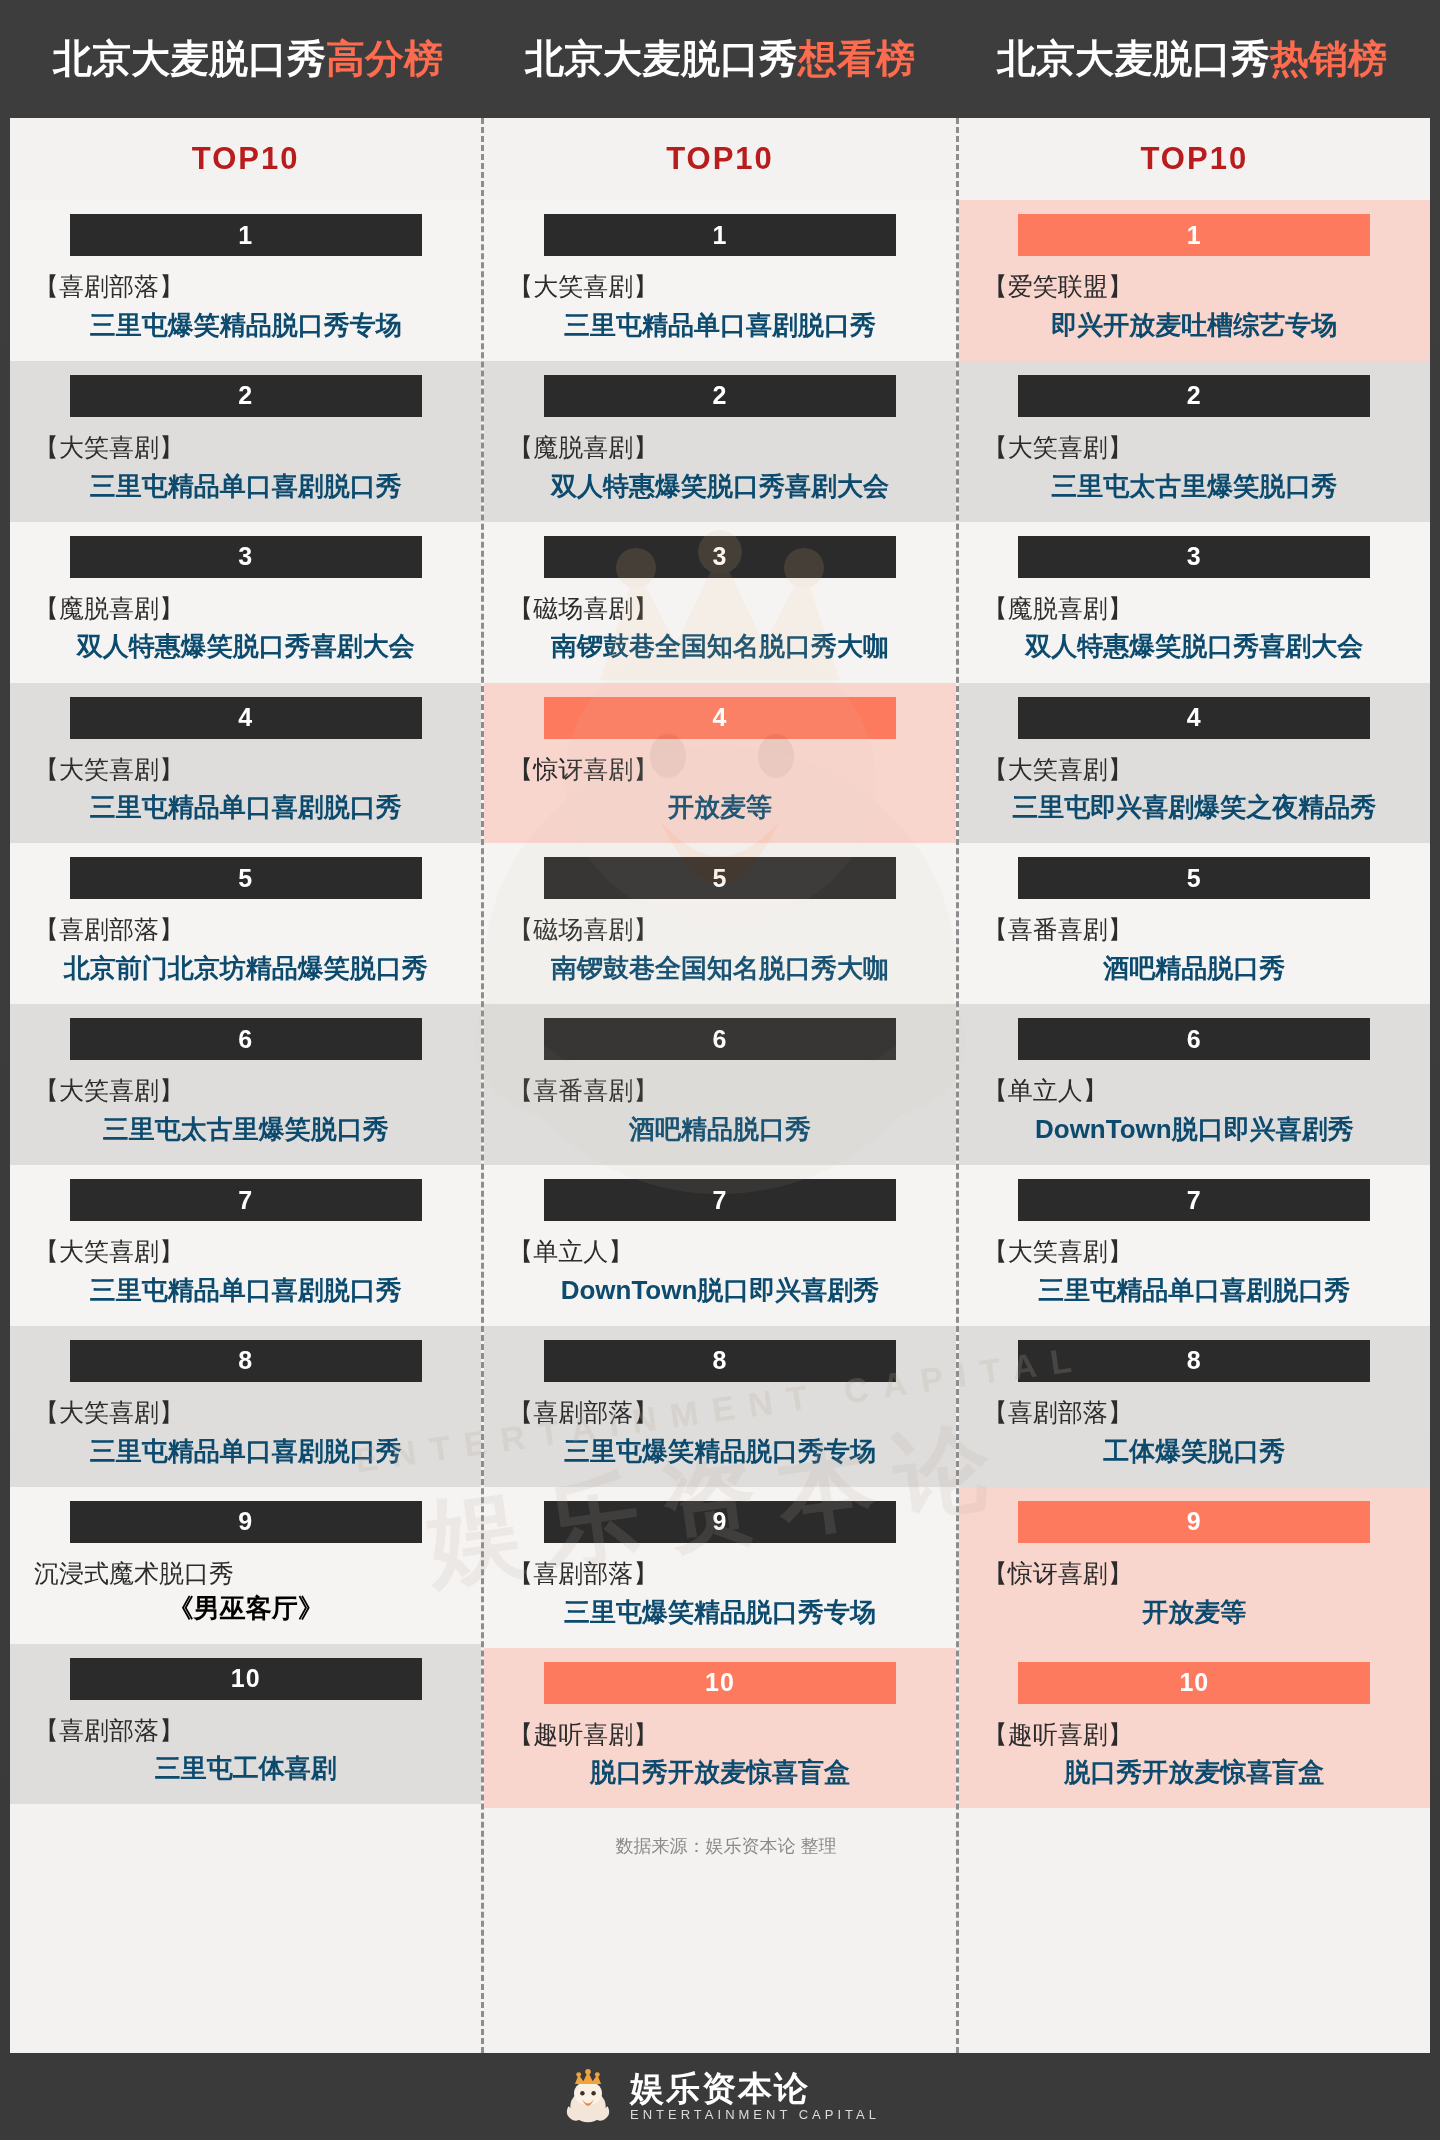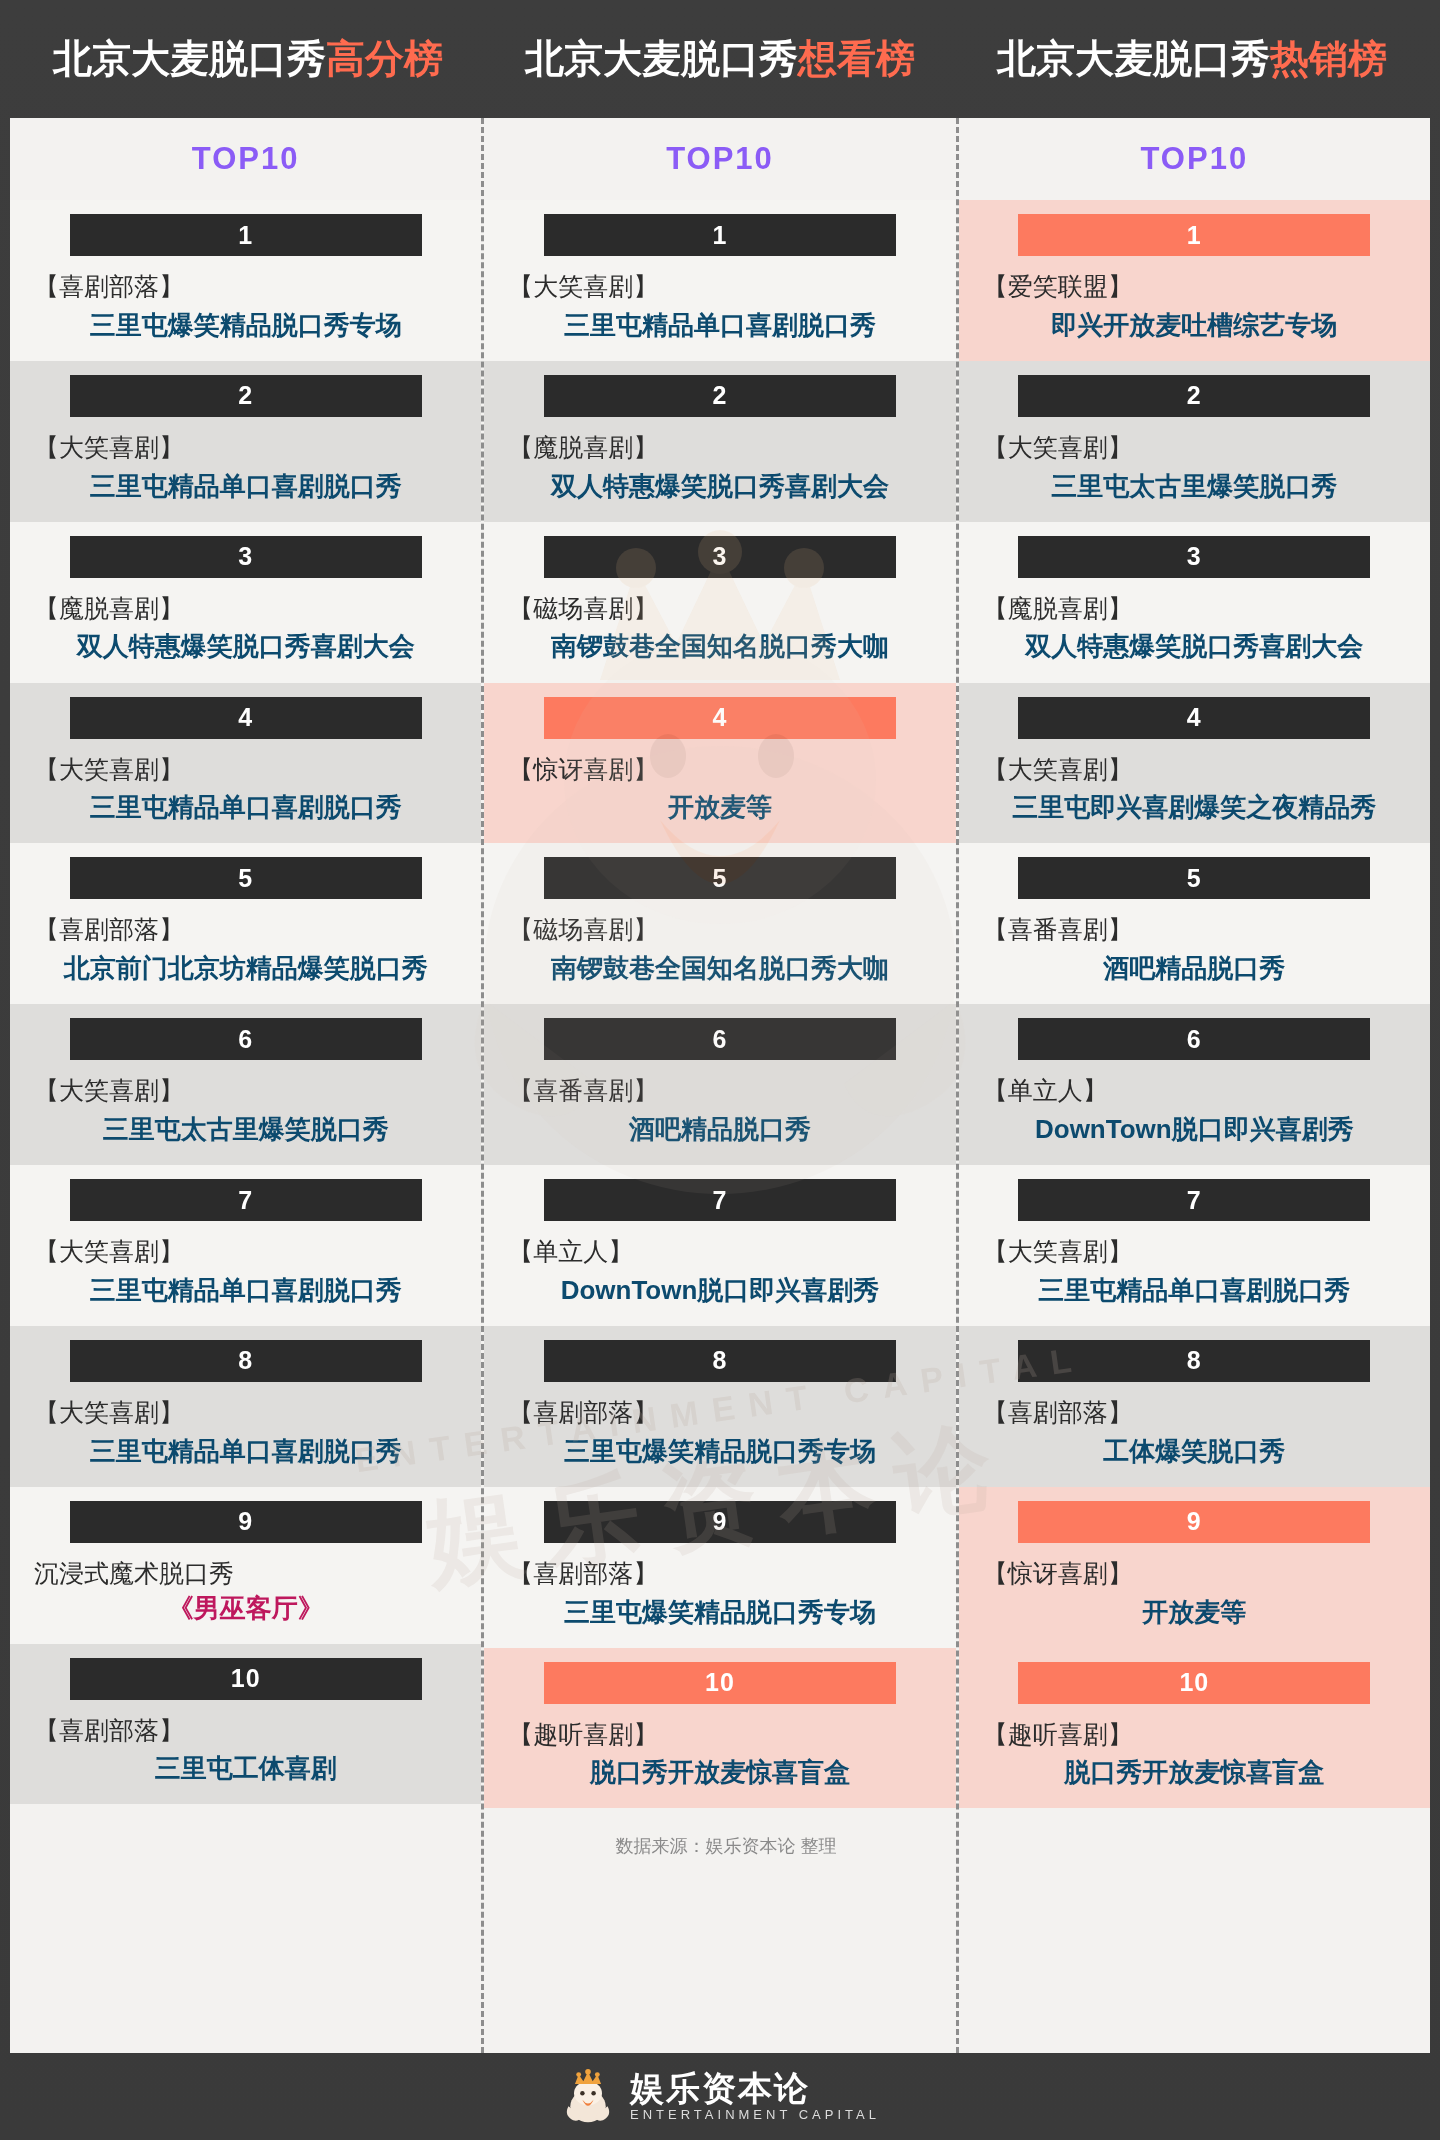--- a/index.html
+++ b/index.html
@@ -48,21 +48,21 @@
     background: #f3f2f0;
     position: relative;
   }
   .board.mid { border-left: 3px dashed #8d8d8d; border-right: 3px dashed #8d8d8d; }
 
   .board-top {
     height: 82px;
     display: flex;
     align-items: center;
     justify-content: center;
-    color: #8b5cf6;
+    color: #b91c1c;
     font-size: 31px;
     font-weight: bold;
     letter-spacing: 2px;
     background: #f3f2f0;
   }
 
   .rows { position: relative; }
 
   .row {
     position: relative;
@@ -99,21 +99,21 @@
   .title {
     margin-top: 4px;
     text-align: center;
     color: #0c4a6e;
     font-size: 26px;
     line-height: 1.35;
     font-weight: 600;
   }
   .title2 {
     text-align: center;
-    color: #be185d;
+    color: #000000;
     font-size: 26px;
     font-weight: 700;
     line-height: 1.35;
   }
 
   
   .source {
     text-align: center;
     font-size: 18px;
     color: #8a8a8a;

